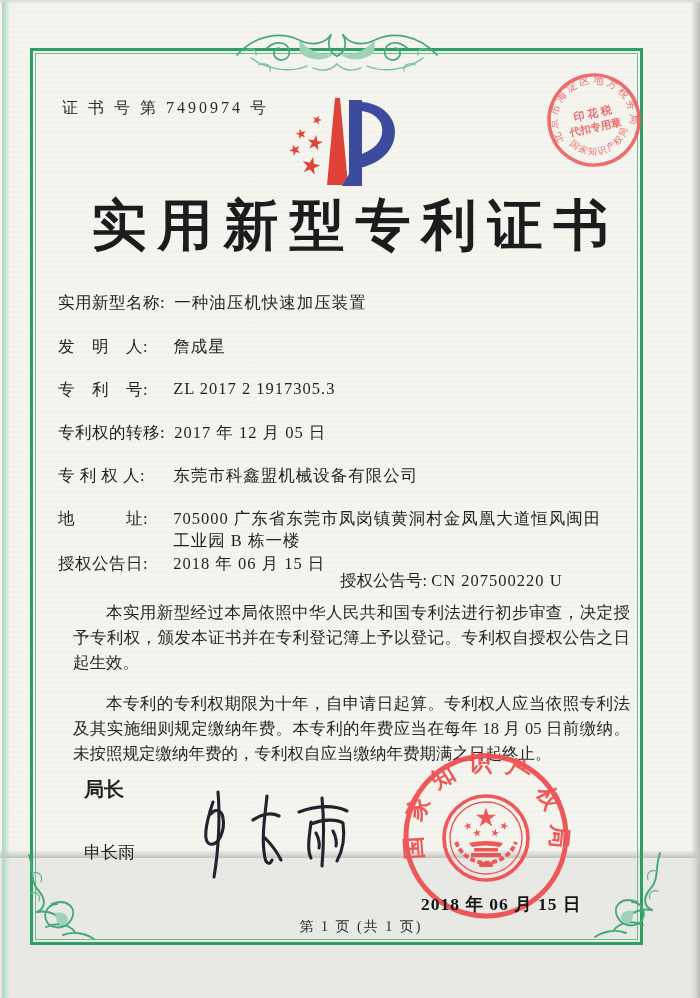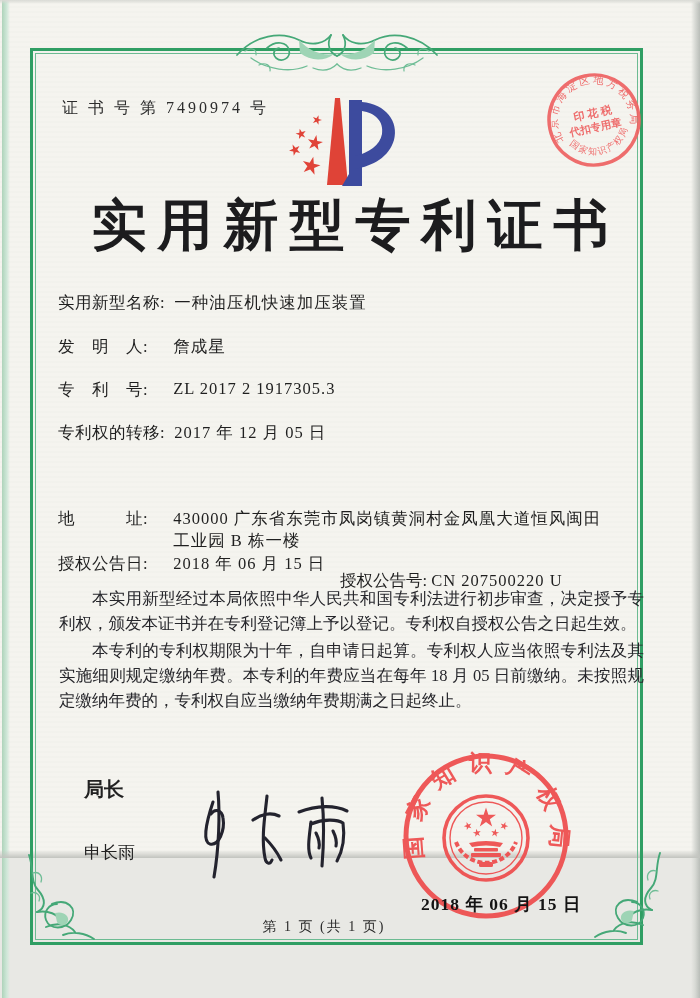--- a/index.html
+++ b/index.html
@@ -34,31 +34,31 @@
     font-size:55px;font-weight:bold;letter-spacing:11px;text-indent:11px;color:#1c1c1e;}
   
   .frow{position:absolute;left:58px;font-size:16.5px;color:#1f1f1f;}
   .flabel{display:inline-block;min-width:106px;vertical-align:top;letter-spacing:0.5px;}
   .fvalue{display:inline-block;margin-left:5px;vertical-align:top;white-space:pre-line;
     letter-spacing:1px;max-width:470px;}
   .grant-right{position:absolute;left:340px;top:570px;font-size:16.5px;color:#1f1f1f;}
   
   .paras{position:absolute;left:57px;top:584px;width:589px;font-size:16.5px;
     line-height:25px;text-align:justify;color:#26262b;}
-  .paras p{margin:2px;text-indent:2em;}
+  .paras p{margin:16px;text-indent:2em;}
   
   .sign-role{position:absolute;left:84px;top:776px;font-size:20px;font-weight:bold;color:#222;}
   .sign-name{position:absolute;left:84px;top:841px;font-size:17px;font-weight:normal;color:#222;}
   .sig{position:absolute;left:183px;top:786px;width:176px;height:98px;}
   
   .seal-main{position:absolute;left:401px;top:751px;width:170px;height:170px;opacity:0.93;}
   .seal-date{position:absolute;left:421px;top:892px;font-size:17.5px;color:#141414;
     letter-spacing:1px;font-weight:bold;}
   .footer{position:absolute;left:0;top:918px;width:648px;text-align:center;font-size:14px;
-    letter-spacing:2px;color:#2a2a2a;}
+    letter-spacing:2px;color:#2a2a2a;padding-left:37px;}
   svg text{font-family:"Liberation Serif","DejaVu Serif",serif;}
 </style>
 </head>
 <body>
 
 <div class="page">
 
   <svg width="0" height="0" style="position:absolute" aria-hidden="true">
     <defs>
       <path id="star" d="M0,-10 L2.25,-3.09 9.51,-3.09 3.63,1.18 5.88,8.09 0,3.82 -5.88,8.09 -3.63,1.18 -9.51,-3.09 -2.25,-3.09 Z"></path>
@@ -152,23 +152,27 @@
     <span class="fvalue">詹成星</span>
   </div>
   <div class="frow" style="top:379px">
     <span class="flabel">专　利　号:</span>
     <span class="fvalue">ZL 2017 2 1917305.3</span>
   </div>
   <div class="frow" style="top:422px">
     <span class="flabel">专利权的转移:</span>
     <span class="fvalue">2017 年 12 月 05 日</span>
   </div>
+  <div class="frow" style="top:465px">
+    <span class="flabel">专 利 权 人:</span>
+    <span class="fvalue">东莞市科鑫盟机械设备有限公司</span>
+  </div>
   <div class="frow" style="top:508px">
     <span class="flabel">地　　　址:</span>
-    <span class="fvalue">430000 广东省东莞市凤岗镇黄洞村金凤凰大道恒风闽田
+    <span class="fvalue">705000 广东省东莞市凤岗镇黄洞村金凤凰大道恒风闽田
 工业园 B 栋一楼</span>
   </div>
   <div class="frow" style="top:553px">
     <span class="flabel">授权公告日:</span>
     <span class="fvalue">2018 年 06 月 15 日</span>
   </div>
   <div class="grant-right">
     <span>授权公告号:</span>
     <span style="letter-spacing:1px">CN 207500220 U</span>
   </div>

